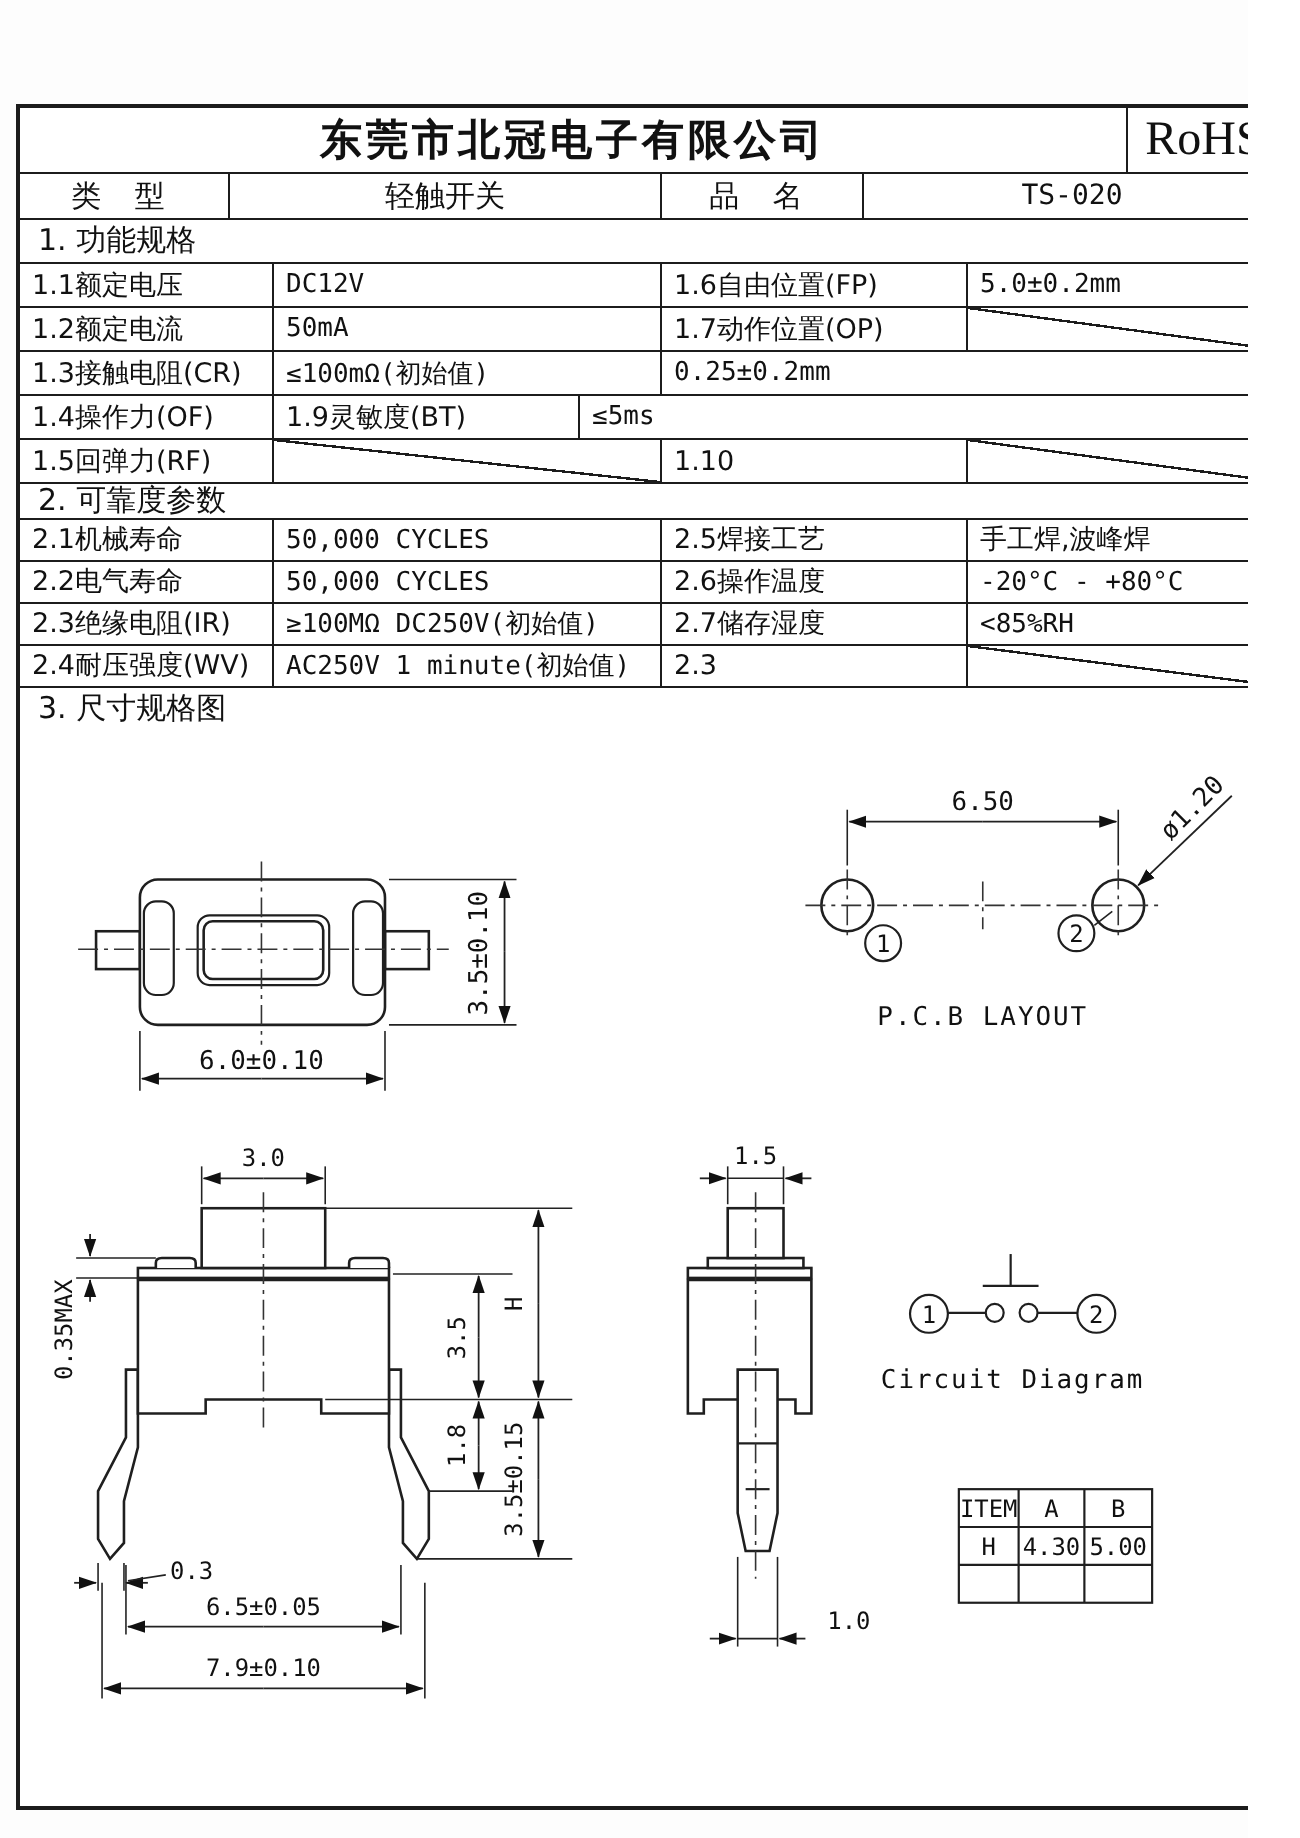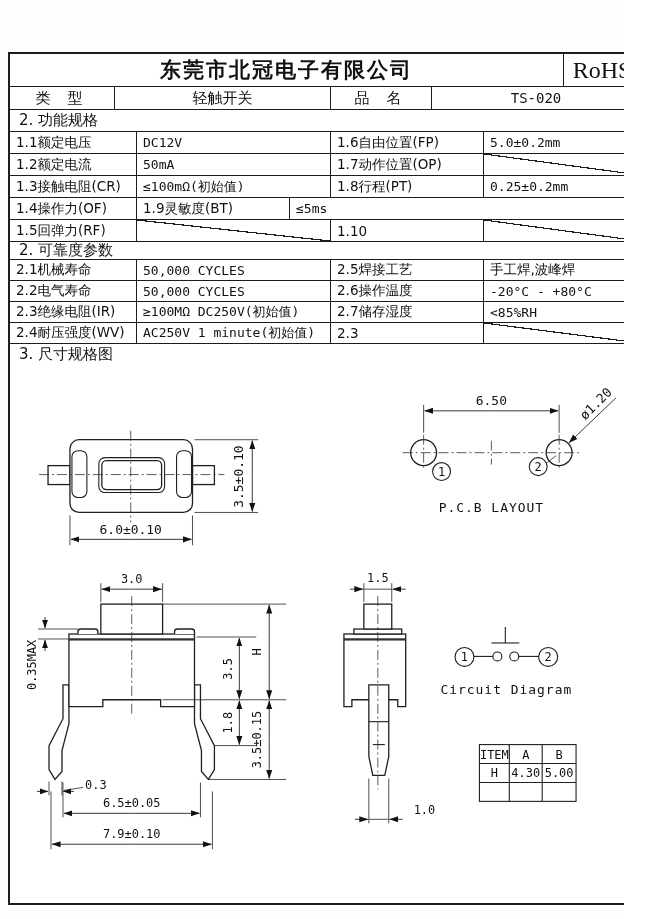--- a/index.html
+++ b/index.html
@@ -61,38 +61,37 @@
       <div class="cell rohs">RoHS</div>
     </div>
 
     <div class="row type-row">
       <div class="cell t1 center">类 型</div>
       <div class="cell t2 center">轻触开关</div>
       <div class="cell t3 center">品 名</div>
       <div class="cell t4 center">TS-020</div>
     </div>
 
-    <div class="sec-title">2.  功能规格</div>
+    <div class="sec-title">1.  功能规格</div>
 
     <div class="row srow">
       <div class="cell c1">1.1额定电压</div>
       <div class="cell c2 val">DC12V</div>
       <div class="cell c3">1.6自由位置(FP)</div>
       <div class="cell c4 val">5.0±0.2mm</div>
     </div>
     <div class="row srow">
       <div class="cell c1">1.2额定电流</div>
       <div class="cell c2 val">50mA</div>
       <div class="cell c3">1.7动作位置(OP)</div>
       <div class="cell c4 val diag"></div>
     </div>
     <div class="row srow">
       <div class="cell c1">1.3接触电阻(CR)</div>
       <div class="cell c2 val">≤100mΩ(初始值)</div>
-      <div class="cell c3">1.8行程(PT)</div>
       <div class="cell c4 val">0.25±0.2mm</div>
     </div>
     <div class="row srow">
       <div class="cell c1">1.4操作力(OF)</div>
       <div class="cell c3">1.9灵敏度(BT)</div>
       <div class="cell c4 val">≤5ms</div>
     </div>
     <div class="row srow">
       <div class="cell c1">1.5回弹力(RF)</div>
       <div class="cell c2 val diag"></div>

